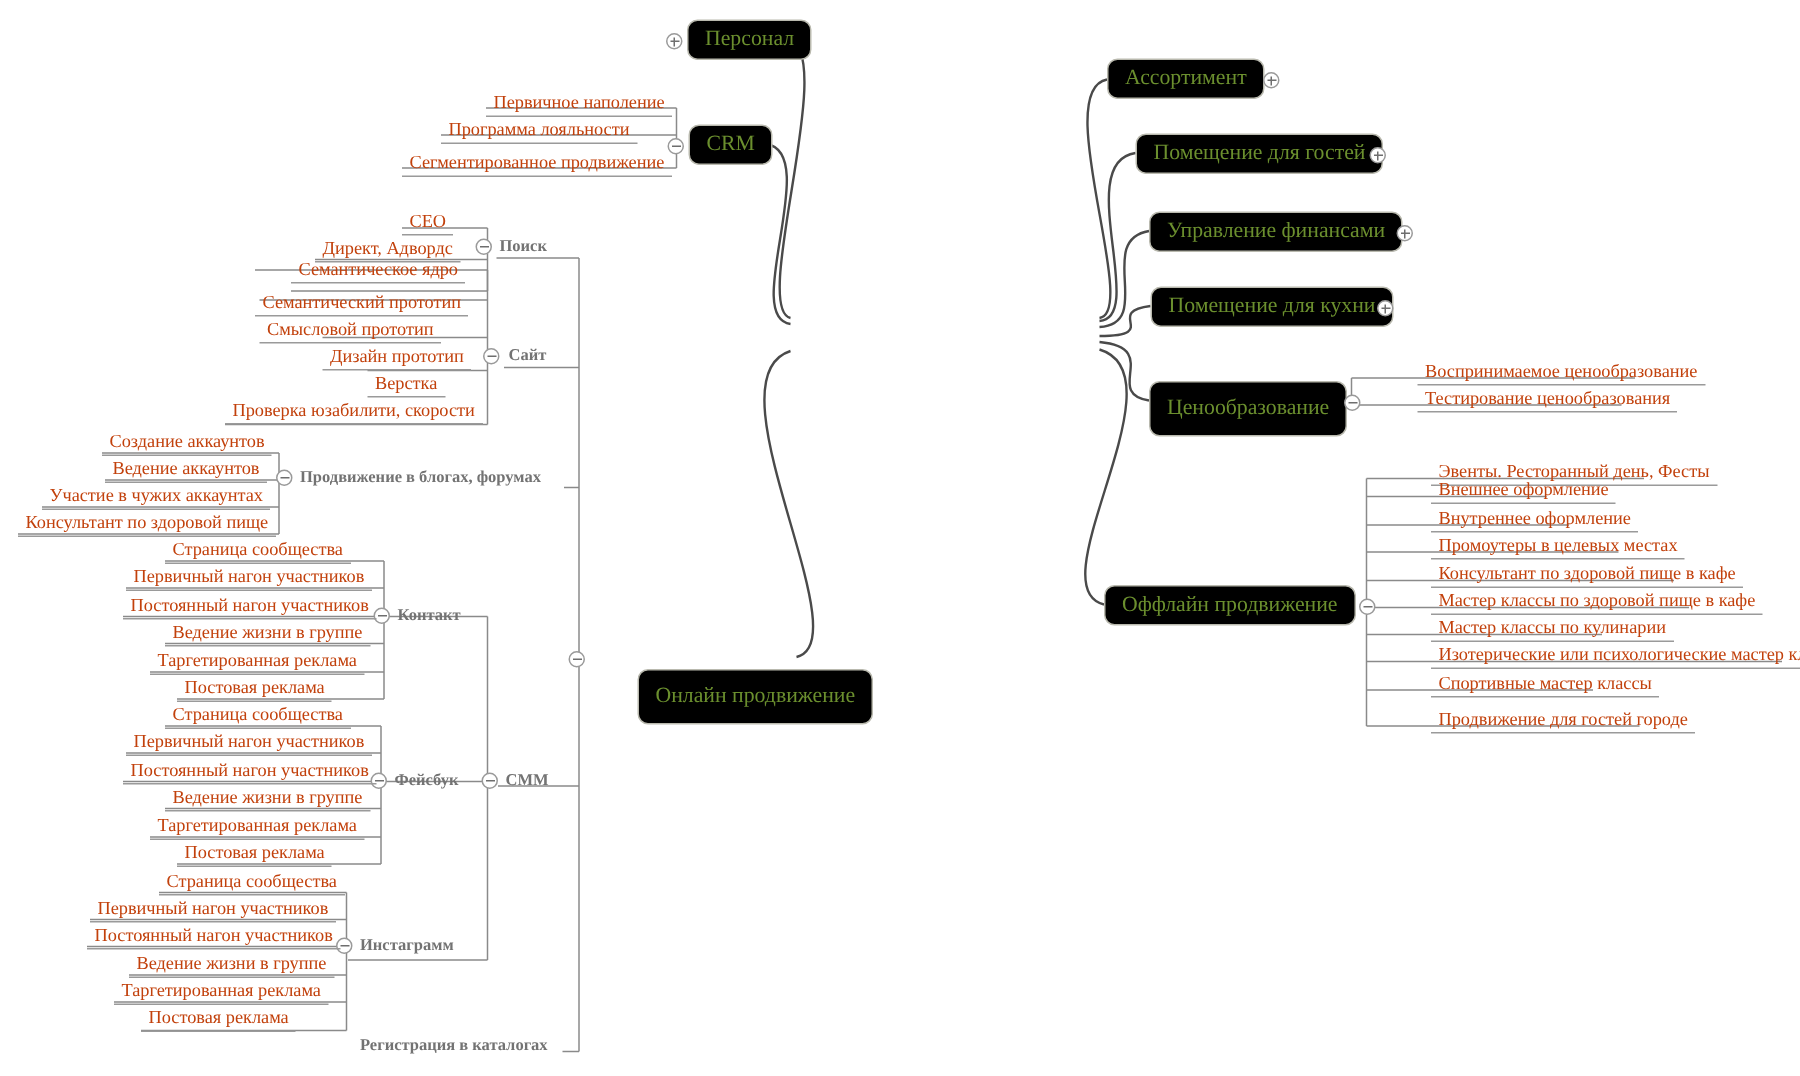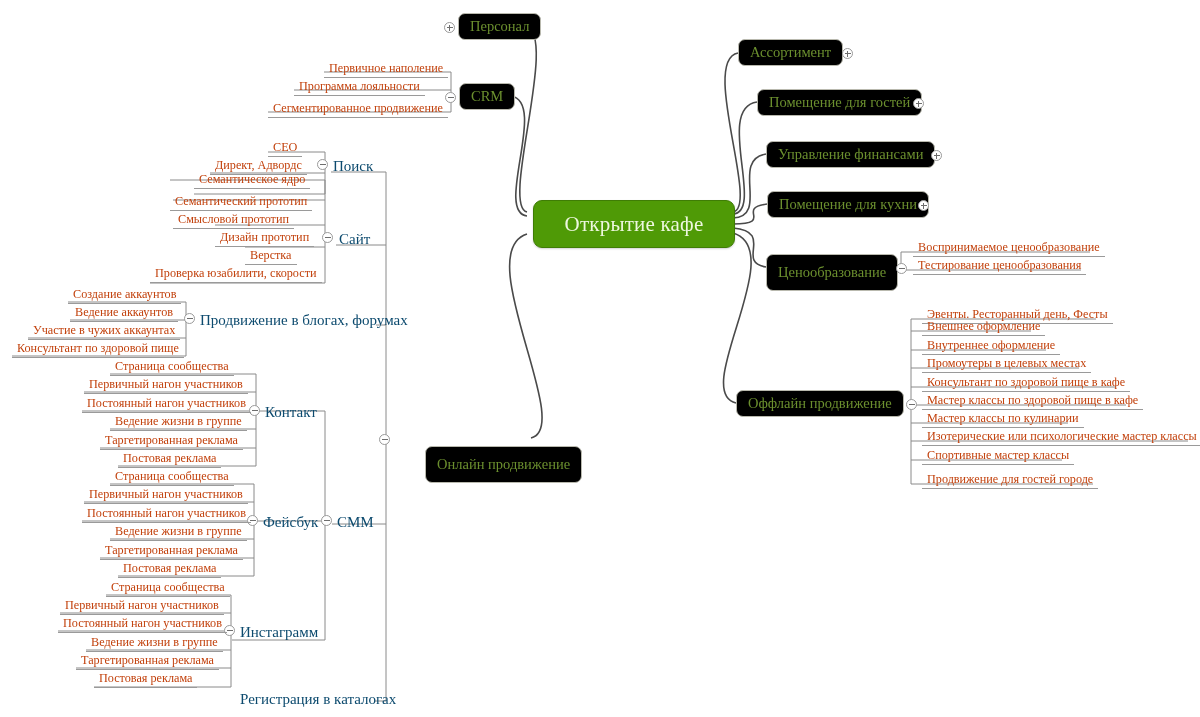--- a/index.html
+++ b/index.html
@@ -35,38 +35,39 @@
     font-size:14.5px;
     display:flex;align-items:center;justify-content:center;
     padding:0 11px;
     white-space:nowrap;
     box-sizing:border-box;
   }
 
   
   .plain{
     position:absolute;
-    font-size:15px;
-    color:#0c4a6e;
+    font-size:11px;
+    color:#737373;
     white-space:nowrap;
     line-height:1;
+    font-weight:bold;
   }
 
   
   .leaf{
     position:absolute;
     font-size:12.2px;
     color:#c2410c;
     white-space:nowrap;
     line-height:1;
     border-bottom:1px solid #9a9a9a;
     padding:0 5px 3px 5px;
     box-sizing:border-box;
   }
-  .leaf.r{text-align:right;}
+  .leaf.r{text-align:right;margin-left:32px;}
   .leaf.l{text-align:right;}
 
   
   .tog{
     position:absolute;
     width:11px;height:11px;
     border:1px solid #9a9a9a;
     border-radius:50%;
     background:#ffffff;
     box-sizing:border-box;
@@ -168,23 +169,20 @@
       <path d="M231 595 L231 687"></path>
       <path d="M231 595 L106 595"></path>
       <path d="M231 613 L60 613"></path>
       <path d="M231 631 L58 631"></path>
       <path d="M231 650 L86 650"></path>
       <path d="M231 668 L76 668"></path>
       <path d="M231 687 L94 687"></path>
     </g>
   </svg>
 
-  <div class="central" style="left:533px;top:200px;width:200px;height:46px;">
-    <span>Открытие кафе</span>
-  </div>
 
   <div class="branch" style="left:738px;top:39px;height:27px;">
     <span>Ассортимент</span>
   </div>
   <span class="tog plus" style="left:842px;top:48px;"></span>
 
   <div class="branch" style="left:757px;top:89px;height:27px;">
     <span>Помещение для гостей</span>
   </div>
   <span class="tog plus" style="left:913px;top:98px;"></span>

